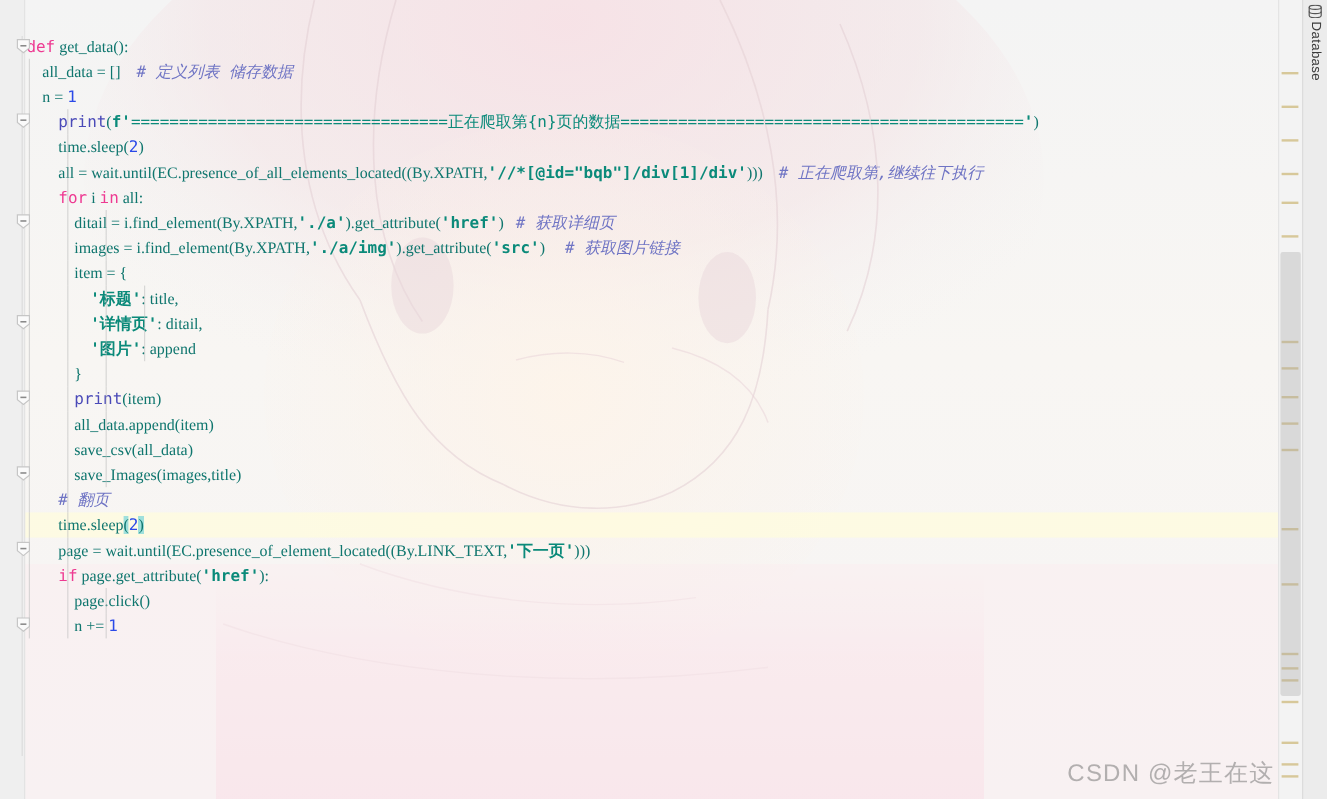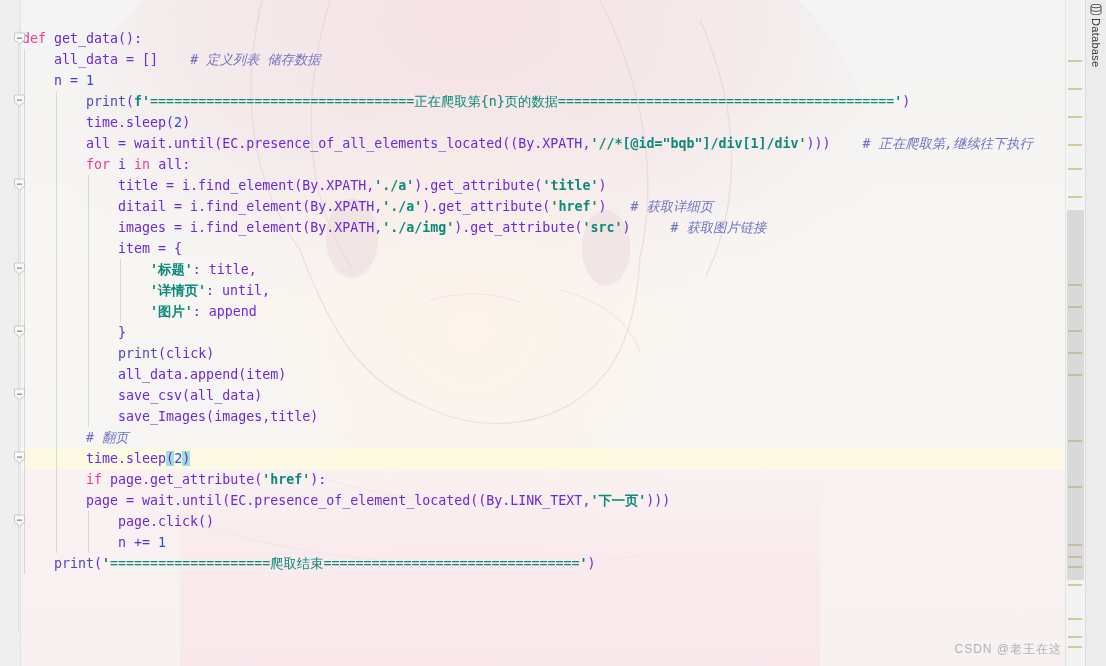--- a/index.html
+++ b/index.html
@@ -106,21 +106,21 @@
     z-index: 1;
   }
 
   
   .kw     { color: #ee3a92; }            
   .fn     { color: #4a4ab8; }            
   .num    { color: #2a49e8; }            
   .str    { color: #0b8a7a; font-weight: bold; }  
   .strq   { color: #0b8a7a; }            
   .cmt    { color: #6f74c4; font-style: italic; }  
-  .plain  { color: #6d28d9; }
+  .plain  { color: #0f766e; font-family: Liberation Serif, serif; }
   .brace-hl { background: #9fe0dc; }
 
   
   .right-rail {
     position: absolute;
     right: 20px; top: 0;
     width: 20px; height: 666px;
     background: #f3f3f3;
     border-left: 1px solid #e4e4e4;
     z-index: 7;
@@ -167,21 +167,21 @@
     font-size: 11px;
     color: #3a3a3a;
     letter-spacing: .3px;
   }
 
   
   .watermark {
     position: absolute;
     right: 44px; bottom: 8px;
     font-family: "Liberation Sans", sans-serif;
-    font-size: 12px;
+    font-size: 20px;
     color: rgba(120,120,120,.55);
     z-index: 9;
     letter-spacing: 1px;
     pointer-events: none;
   }
 </style>
 </head>
 <body>
 
 <div class="ide">
@@ -290,39 +290,37 @@
 
   <div class="editor">
     <div class="code-layer" id="code-layer">
         <div class="line"><span class="kw">def</span><span class="plain"> get_data():</span></div>
         <div class="line"><span class="iguide" style="left: 4px;"></span><span class="plain">    all_data = []    </span><span class="cmt"># 定义列表 储存数据</span></div>
         <div class="line"><span class="iguide" style="left: 4px;"></span><span class="plain">    n = </span><span class="num">1</span></div>
         <div class="line"><span class="iguide" style="left: 4px;"></span><span class="iguide" style="left: 36px;"></span><span class="plain">        </span><span class="fn">print</span><span class="plain">(</span><span class="str">f'</span><span class="strq">=================================正在爬取第{n}页的数据==========================================</span><span class="str">'</span><span class="plain">)</span></div>
         <div class="line"><span class="iguide" style="left: 4px;"></span><span class="iguide" style="left: 36px;"></span><span class="plain">        time.sleep(</span><span class="num">2</span><span class="plain">)</span></div>
         <div class="line"><span class="iguide" style="left: 4px;"></span><span class="iguide" style="left: 36px;"></span><span class="plain">        all = wait.until(EC.presence_of_all_elements_located((By.XPATH,</span><span class="str">'//*[@id="bqb"]/div[1]/div'</span><span class="plain">)))    </span><span class="cmt"># 正在爬取第,继续往下执行</span></div>
         <div class="line"><span class="iguide" style="left: 4px;"></span><span class="iguide" style="left: 36px;"></span><span class="plain">        </span><span class="kw">for</span><span class="plain"> i </span><span class="kw">in</span><span class="plain"> all:</span></div>
-        <div class="line"><span class="iguide" style="left: 4px;"></span><span class="iguide" style="left: 36px;"></span><span class="iguide" style="left: 68px;"></span><span class="plain">            title = i.find_element(By.XPATH,</span><span class="str">'./a'</span><span class="plain">).get_attribute(</span><span class="str">'title'</span><span class="plain">)</span></div>
         <div class="line"><span class="iguide" style="left: 4px;"></span><span class="iguide" style="left: 36px;"></span><span class="iguide" style="left: 68px;"></span><span class="plain">            ditail = i.find_element(By.XPATH,</span><span class="str">'./a'</span><span class="plain">).get_attribute(</span><span class="str">'href'</span><span class="plain">)   </span><span class="cmt"># 获取详细页</span></div>
         <div class="line"><span class="iguide" style="left: 4px;"></span><span class="iguide" style="left: 36px;"></span><span class="iguide" style="left: 68px;"></span><span class="plain">            images = i.find_element(By.XPATH,</span><span class="str">'./a/img'</span><span class="plain">).get_attribute(</span><span class="str">'src'</span><span class="plain">)     </span><span class="cmt"># 获取图片链接</span></div>
         <div class="line"><span class="iguide" style="left: 4px;"></span><span class="iguide" style="left: 36px;"></span><span class="iguide" style="left: 68px;"></span><span class="plain">            item = {</span></div>
         <div class="line"><span class="iguide" style="left: 4px;"></span><span class="iguide" style="left: 36px;"></span><span class="iguide" style="left: 68px;"></span><span class="iguide" style="left: 100px;"></span><span class="plain">                </span><span class="str">'标题'</span><span class="plain">: title,</span></div>
-        <div class="line"><span class="iguide" style="left: 4px;"></span><span class="iguide" style="left: 36px;"></span><span class="iguide" style="left: 68px;"></span><span class="iguide" style="left: 100px;"></span><span class="plain">                </span><span class="str">'详情页'</span><span class="plain">: until,</span></div>
+        <div class="line"><span class="iguide" style="left: 4px;"></span><span class="iguide" style="left: 36px;"></span><span class="iguide" style="left: 68px;"></span><span class="iguide" style="left: 100px;"></span><span class="plain">                </span><span class="str">'详情页'</span><span class="plain">: ditail,</span></div>
         <div class="line"><span class="iguide" style="left: 4px;"></span><span class="iguide" style="left: 36px;"></span><span class="iguide" style="left: 68px;"></span><span class="iguide" style="left: 100px;"></span><span class="plain">                </span><span class="str">'图片'</span><span class="plain">: append</span></div>
         <div class="line"><span class="iguide" style="left: 4px;"></span><span class="iguide" style="left: 36px;"></span><span class="iguide" style="left: 68px;"></span><span class="plain">            }</span></div>
-        <div class="line"><span class="iguide" style="left: 4px;"></span><span class="iguide" style="left: 36px;"></span><span class="iguide" style="left: 68px;"></span><span class="plain">            </span><span class="fn">print</span><span class="plain">(click)</span></div>
+        <div class="line"><span class="iguide" style="left: 4px;"></span><span class="iguide" style="left: 36px;"></span><span class="iguide" style="left: 68px;"></span><span class="plain">            </span><span class="fn">print</span><span class="plain">(item)</span></div>
         <div class="line"><span class="iguide" style="left: 4px;"></span><span class="iguide" style="left: 36px;"></span><span class="iguide" style="left: 68px;"></span><span class="plain">            all_data.append(item)</span></div>
         <div class="line"><span class="iguide" style="left: 4px;"></span><span class="iguide" style="left: 36px;"></span><span class="iguide" style="left: 68px;"></span><span class="plain">            save_csv(all_data)</span></div>
         <div class="line"><span class="iguide" style="left: 4px;"></span><span class="iguide" style="left: 36px;"></span><span class="iguide" style="left: 68px;"></span><span class="plain">            save_Images(images,title)</span></div>
         <div class="line"><span class="iguide" style="left: 4px;"></span><span class="iguide" style="left: 36px;"></span><span class="plain">        </span><span class="cmt"># 翻页</span></div>
         <div class="line current"><span class="iguide" style="left: 4px;"></span><span class="iguide" style="left: 36px;"></span><span class="plain">        time.sleep</span><span class="plain brace-hl">(</span><span class="num">2</span><span class="plain brace-hl">)</span></div>
+        <div class="line"><span class="iguide" style="left: 4px;"></span><span class="iguide" style="left: 36px;"></span><span class="plain">        page = wait.until(EC.presence_of_element_located((By.LINK_TEXT,</span><span class="str">'下一页'</span><span class="plain">)))</span></div>
         <div class="line"><span class="iguide" style="left: 4px;"></span><span class="iguide" style="left: 36px;"></span><span class="plain">        </span><span class="kw">if</span><span class="plain"> page.get_attribute(</span><span class="str">'href'</span><span class="plain">):</span></div>
-        <div class="line"><span class="iguide" style="left: 4px;"></span><span class="iguide" style="left: 36px;"></span><span class="plain">        page = wait.until(EC.presence_of_element_located((By.LINK_TEXT,</span><span class="str">'下一页'</span><span class="plain">)))</span></div>
         <div class="line"><span class="iguide" style="left: 4px;"></span><span class="iguide" style="left: 36px;"></span><span class="iguide" style="left: 68px;"></span><span class="plain">            page.click()</span></div>
         <div class="line"><span class="iguide" style="left: 4px;"></span><span class="iguide" style="left: 36px;"></span><span class="iguide" style="left: 68px;"></span><span class="plain">            n += </span><span class="num">1</span></div>
-        <div class="line"><span class="iguide" style="left: 4px;"></span><span class="plain">    </span><span class="fn">print</span><span class="plain">(</span><span class="str">'</span><span class="strq">====================爬取结束================================</span><span class="str">'</span><span class="plain">)</span></div>
       </div>
   </div>
 
   <div class="right-rail" id="right-rail">
       <div class="stripe" style="top: 60px; background: rgb(215, 200, 154);"></div>
       <div class="stripe" style="top: 88px; background: rgb(215, 200, 154);"></div>
       <div class="stripe" style="top: 116px; background: rgb(215, 200, 154);"></div>
       <div class="stripe" style="top: 144px; background: rgb(215, 200, 154);"></div>
       <div class="stripe" style="top: 168px; background: rgb(215, 200, 154);"></div>
       <div class="stripe" style="top: 196px; background: rgb(215, 200, 154);"></div>

